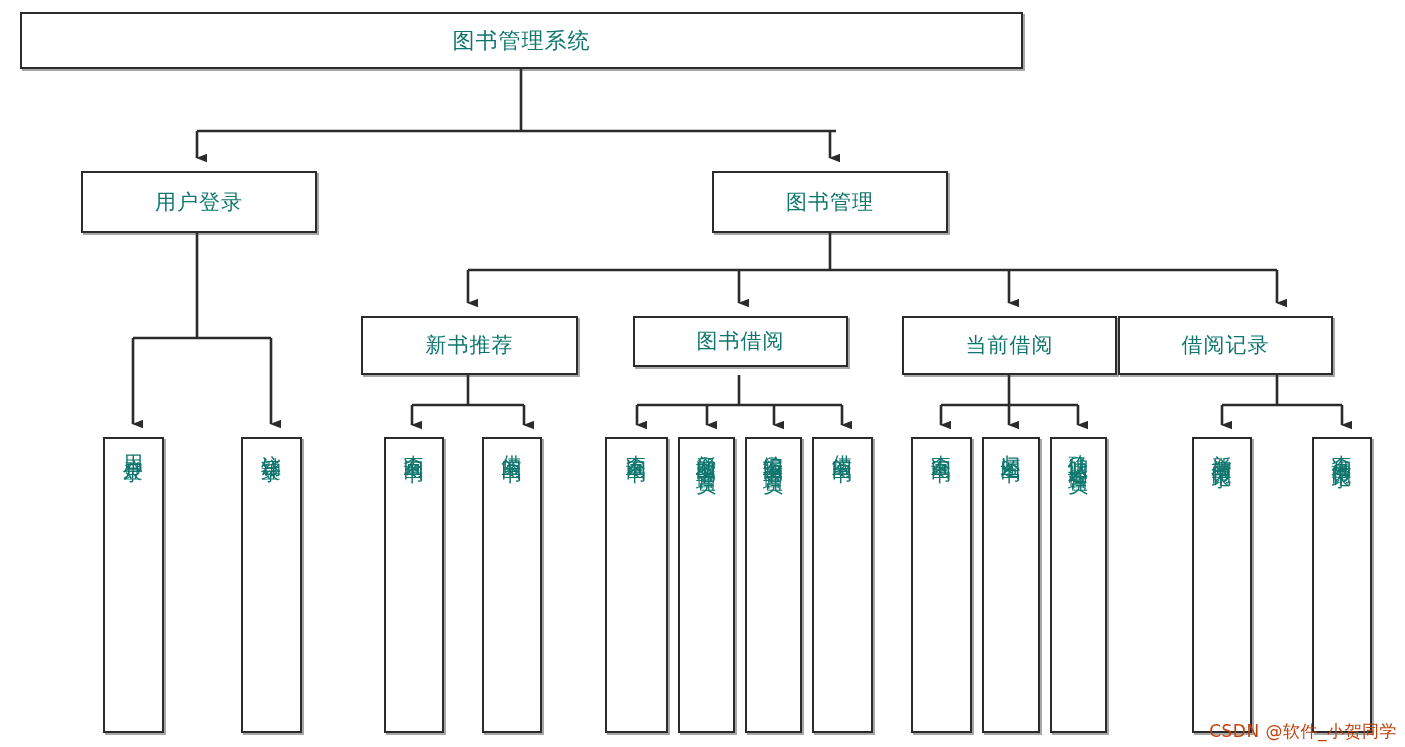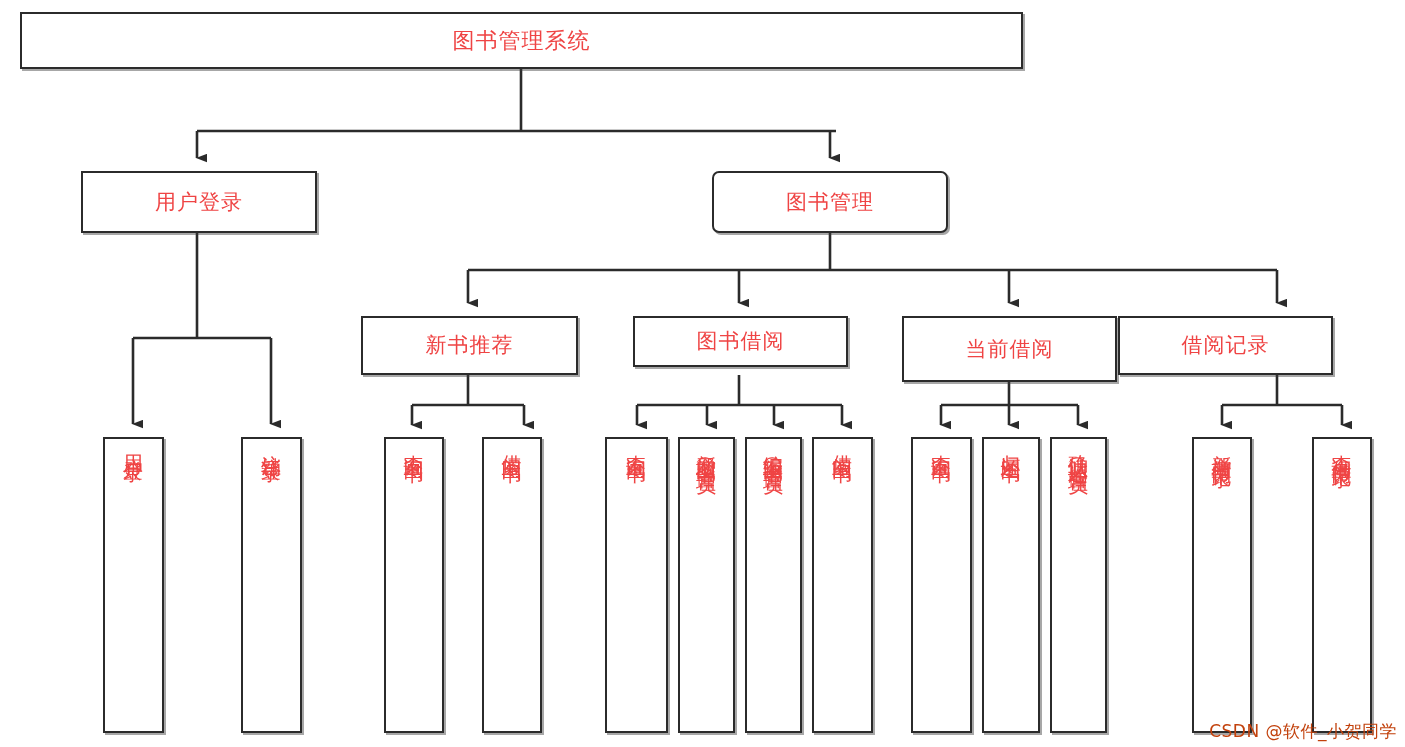--- a/index.html
+++ b/index.html
@@ -29,21 +29,21 @@
     border:2px solid #2b2b2b;
     box-shadow:2px 2px 0 rgba(60,60,60,0.45);
     display:flex;
     align-items:center;
     justify-content:center;
     z-index:3;
   }
   .node .label{
     font-size:21px;
     line-height:1.15;
-    color:#ef4444;
+    color:#0f766e;
     letter-spacing:1px;
     white-space:nowrap;
     text-align:left;
   }
   .node.vertical{
     align-items:flex-start;
     justify-content:center;
     padding-top:0;
   }
   .node.vertical .label{
@@ -123,33 +123,33 @@
   </svg>
 
   <div class="node root" style="left:20px; top:12px; width:1003px; height:57px;">
     <span class="label">图书管理系统</span>
   </div>
 
   <div class="node" style="left:81px; top:171px; width:236px; height:62px;">
     <span class="label">用户登录</span>
   </div>
 
-  <div class="node" style="left:712px; top:171px; width:236px; height:62px;border-radius:7px;">
+  <div class="node" style="left:712px; top:171px; width:236px; height:62px;">
     <span class="label">图书管理</span>
   </div>
 
   <div class="node" style="left:361px; top:316px; width:217px; height:59px;">
     <span class="label">新书推荐</span>
   </div>
 
   <div class="node" style="left:633px; top:316px; width:215px; height:51px;">
     <span class="label">图书借阅</span>
   </div>
 
-  <div class="node" style="left:902px; top:316px; width:215px; height:66px;">
+  <div class="node" style="left:902px; top:316px; width:215px; height:59px;">
     <span class="label">当前借阅</span>
   </div>
 
   <div class="node" style="left:1118px; top:316px; width:215px; height:59px;">
     <span class="label">借阅记录</span>
   </div>
 
   <div class="node vertical" style="left:103px; top:437px; width:61px; height:296px;">
     <span class="label">用户登录</span>
   </div>

